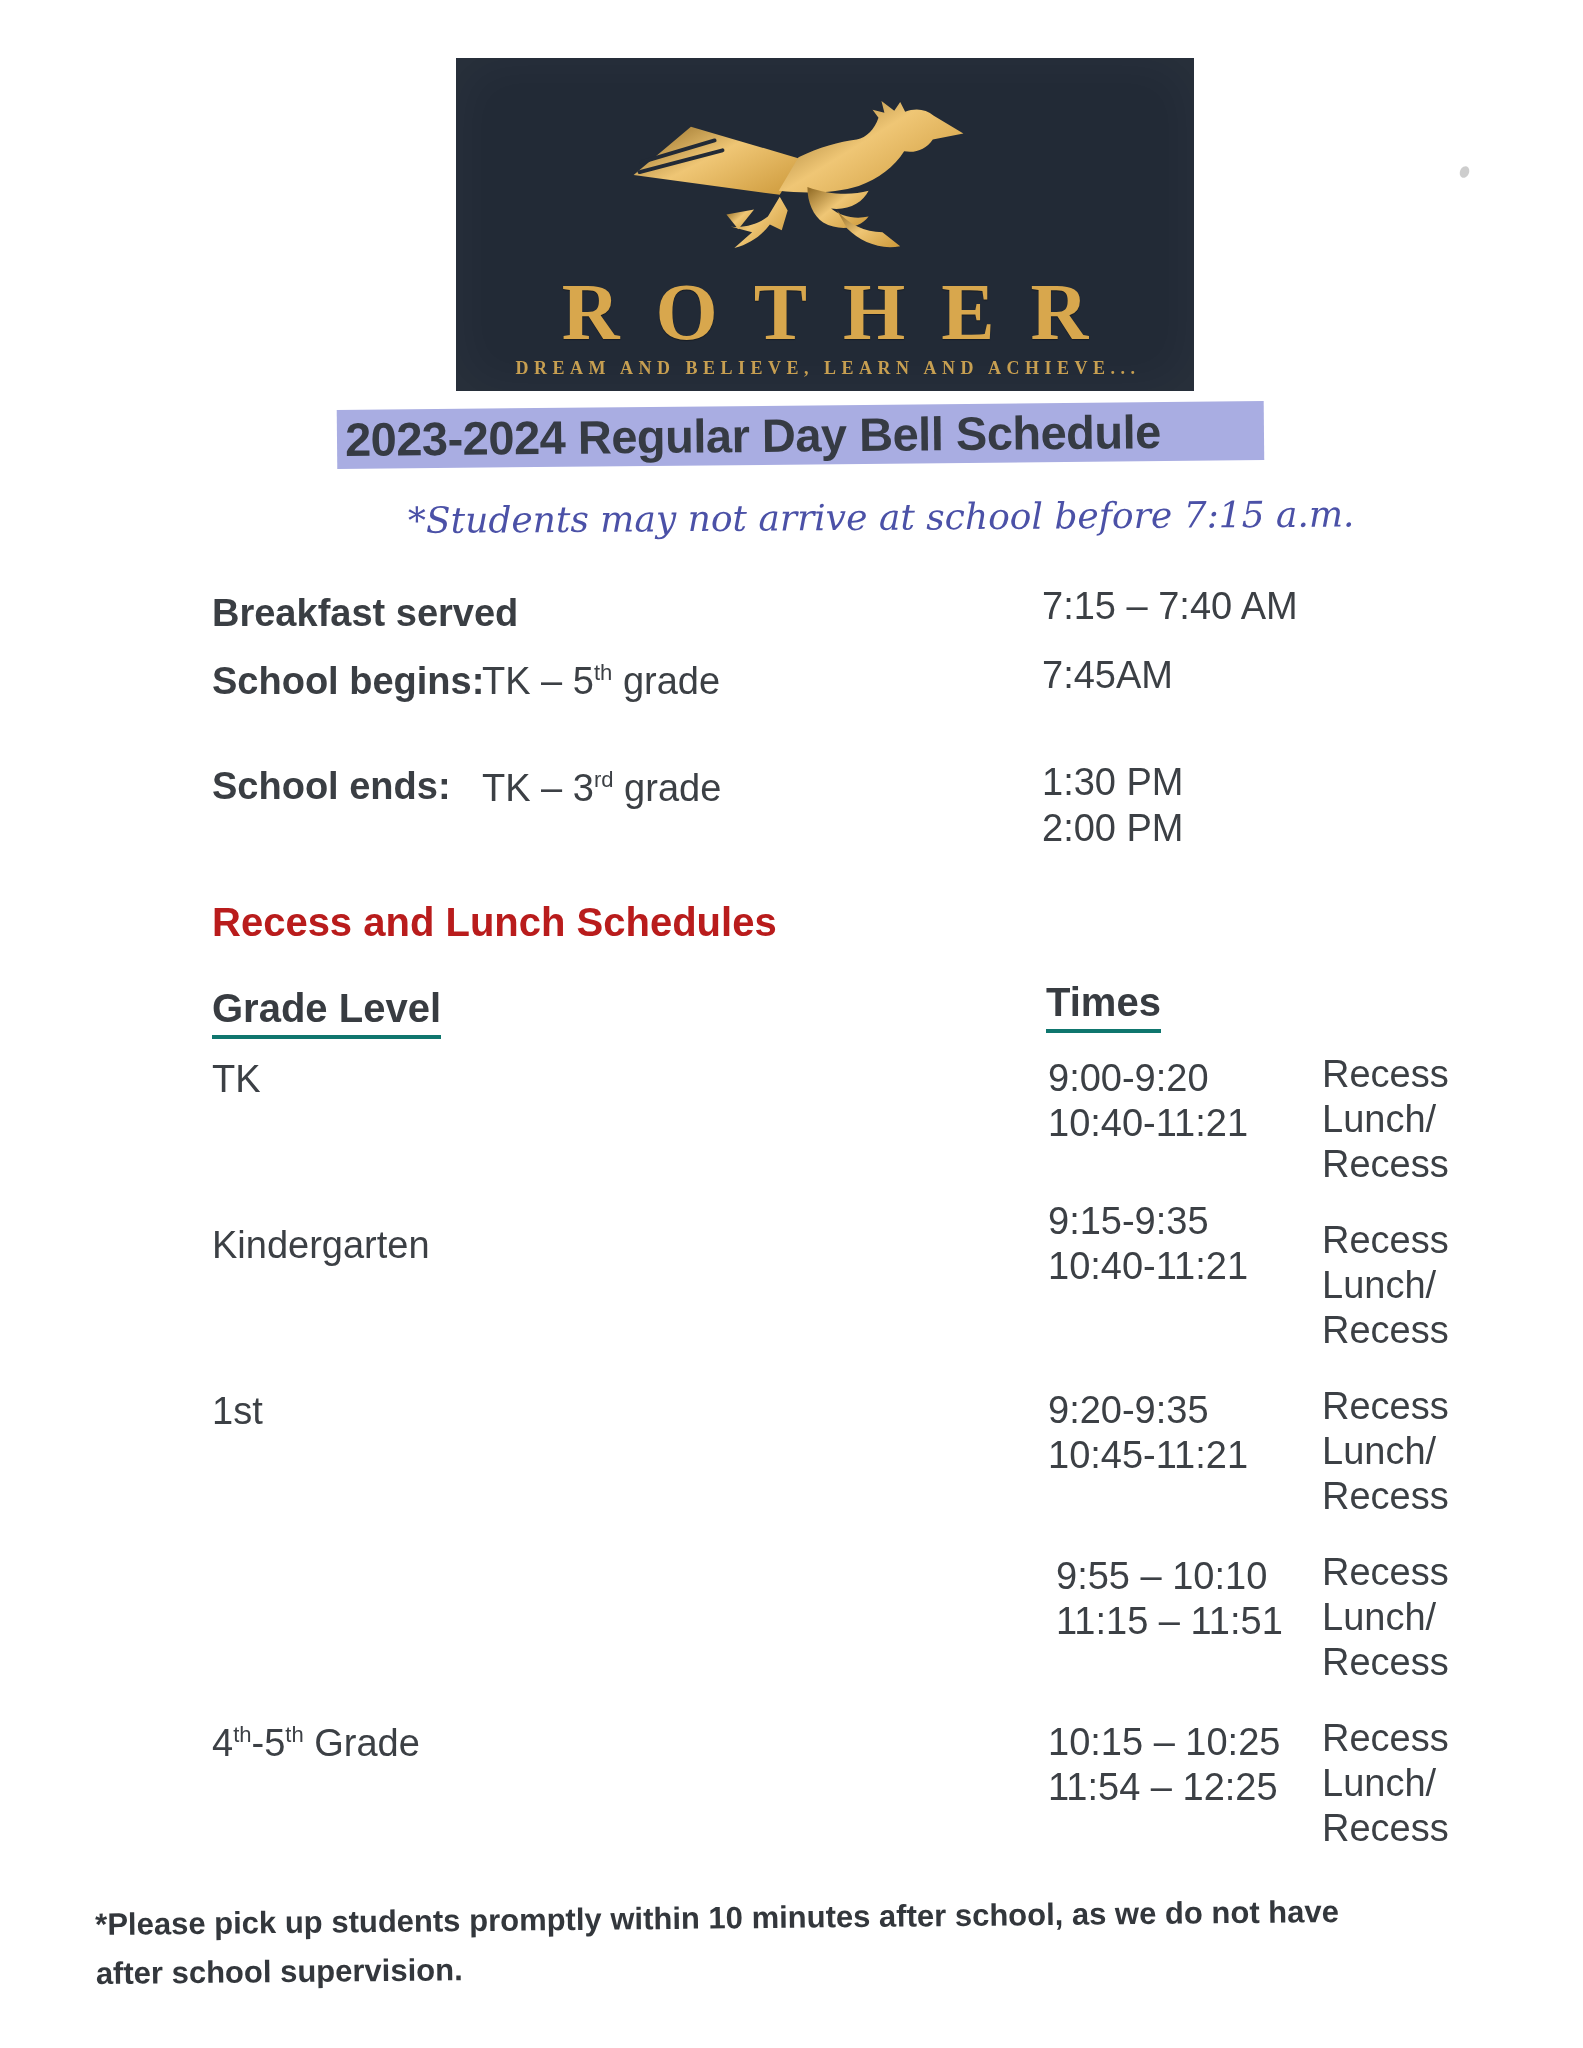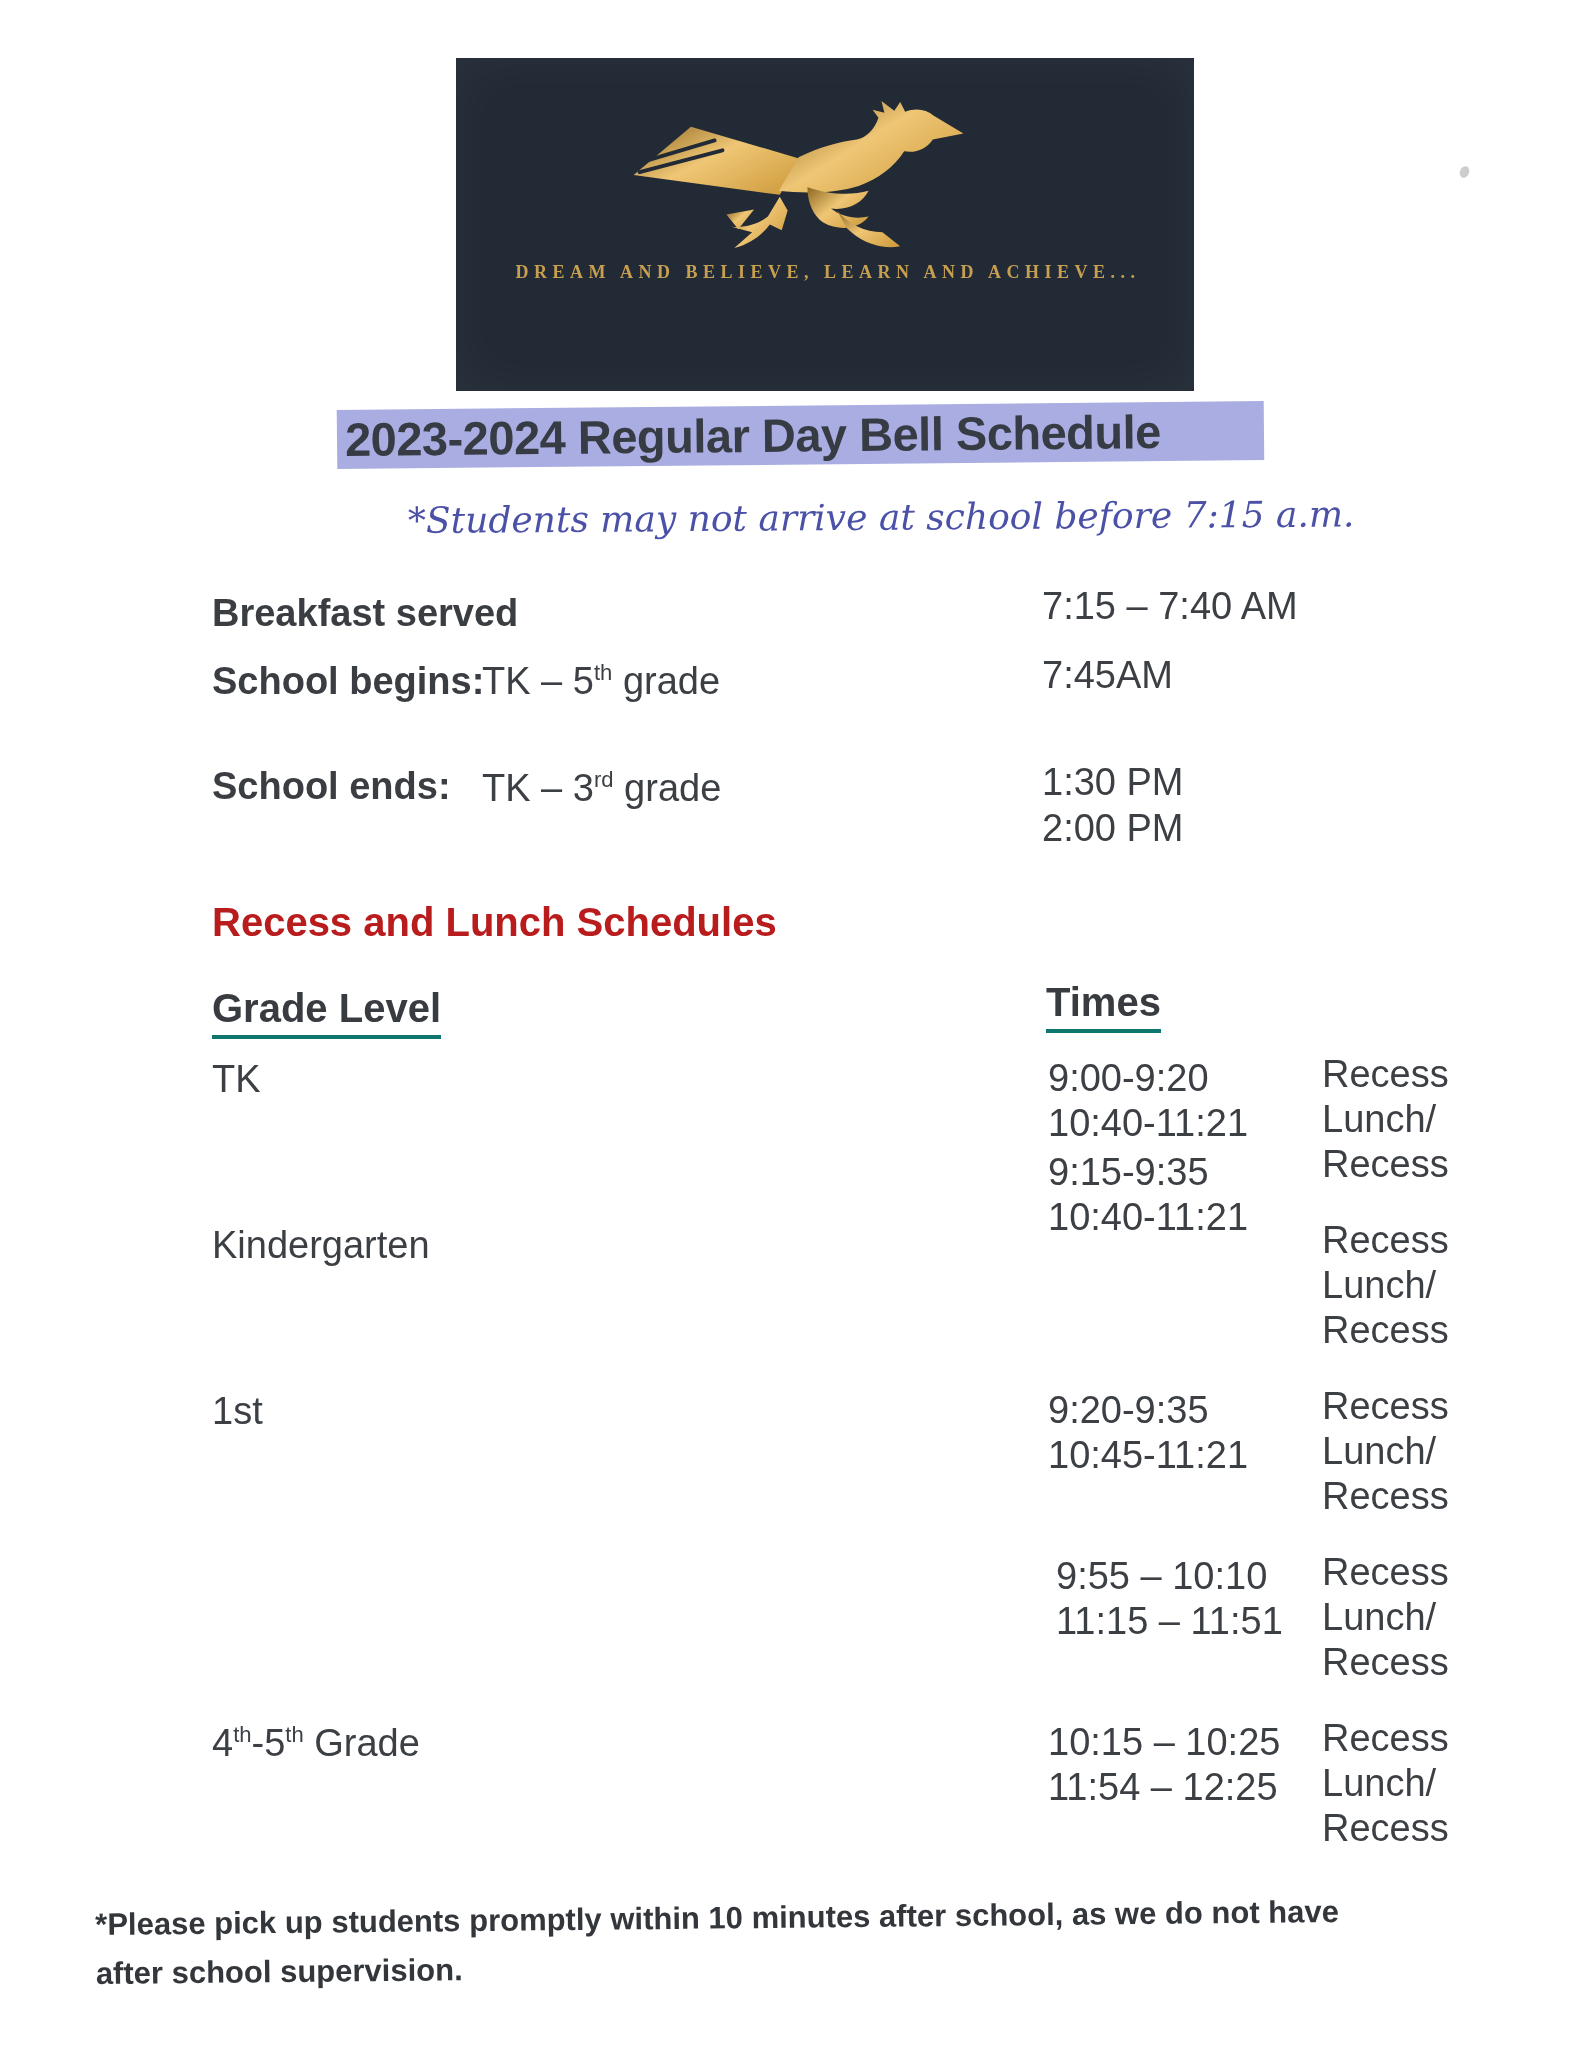--- a/index.html
+++ b/index.html
@@ -63,21 +63,21 @@
     font-weight:bold; font-size:40px; color:#383c41; white-space:nowrap;
     border-bottom:4px solid #0f766e; padding-bottom:4px;
   }
   .col-grade { left:212px;  top:986px; }
   .col-times { left:1046px; top:980px; }
 
   .cell { font-size:38px; line-height:45px; color:#3c4045; white-space:nowrap; }
   .grade-cell { font-size:38px; color:#3c4045; white-space:nowrap; }
 
   .r0-grade { left:212px;  top:1058px; } .r0-times { left:1048px; top:1056px; } .r0-act { left:1322px; top:1052px; }
-  .r1-grade { left:212px;  top:1224px; } .r1-times { left:1048px; top:1150px; } .r1-act { left:1322px; top:1218px; }
+  .r1-grade { left:212px;  top:1224px; } .r1-times { left:1048px; top:1199px; } .r1-act { left:1322px; top:1218px; }
   .r2-grade { left:212px;  top:1390px; } .r2-times { left:1048px; top:1388px; } .r2-act { left:1322px; top:1384px; }
   .r3-grade { left:212px;  top:1599px; } .r3-times { left:1056px; top:1554px; } .r3-act { left:1322px; top:1550px; }
   .r4-grade { left:212px;  top:1722px; } .r4-times { left:1048px; top:1720px; } .r4-act { left:1322px; top:1716px; }
 
   sup { font-size:58%; vertical-align:super; line-height:0; }
 
   
   .footer-note {
     position:absolute; left:95px; top:1900px; width:1460px;
     font-weight:bold; font-size:31px; line-height:49px; color:#33373c;
@@ -140,20 +140,21 @@
                  C220,126 236,134 254,134
                  L272,148
                  C252,152 232,144 218,130 Z"></path>
       </g>
 
       <g stroke="#222a36" stroke-width="4" fill="none" stroke-linecap="round">
         <line x1="10" y1="63" x2="84" y2="41"></line>
         <line x1="8" y1="73" x2="92" y2="51"></line>
       </g>
     </svg>
+    <div class="logo-name">ROTHER</div>
     <div class="logo-tagline">DREAM AND BELIEVE, LEARN AND ACHIEVE...</div>
   </div>
 
   <div class="title-bar">
     <span class="title-text">2023-2024 Regular Day Bell Schedule</span>
   </div>
 
   <div class="arrival-note">*Students may not arrive at school before 7:15 a.m.</div>
 
   <div class="abs info-label breakfast-label">Breakfast served</div>

